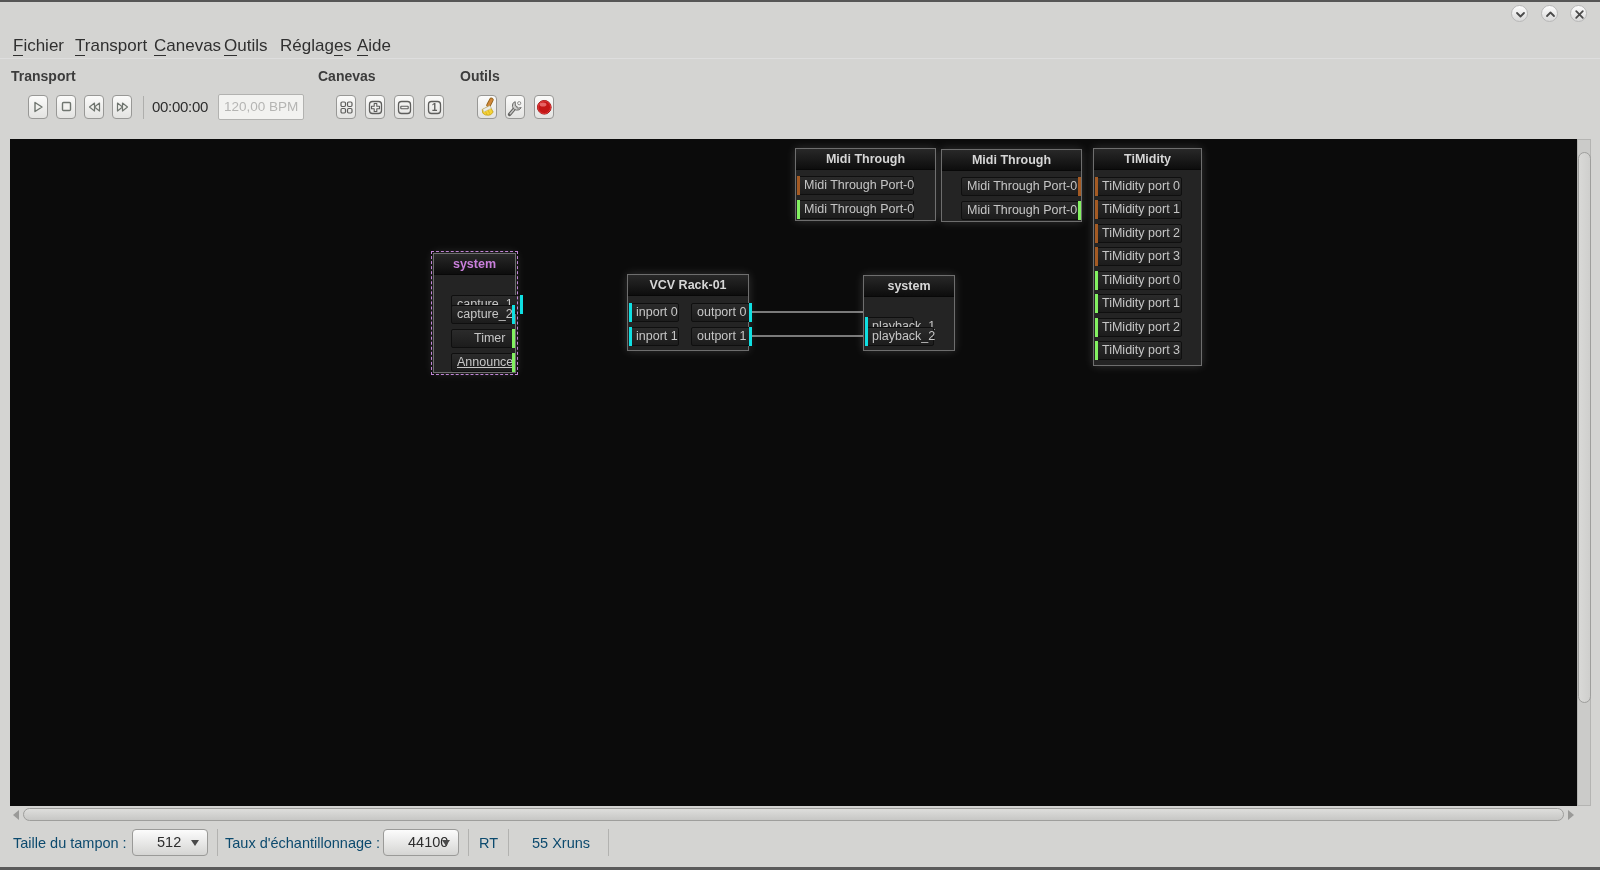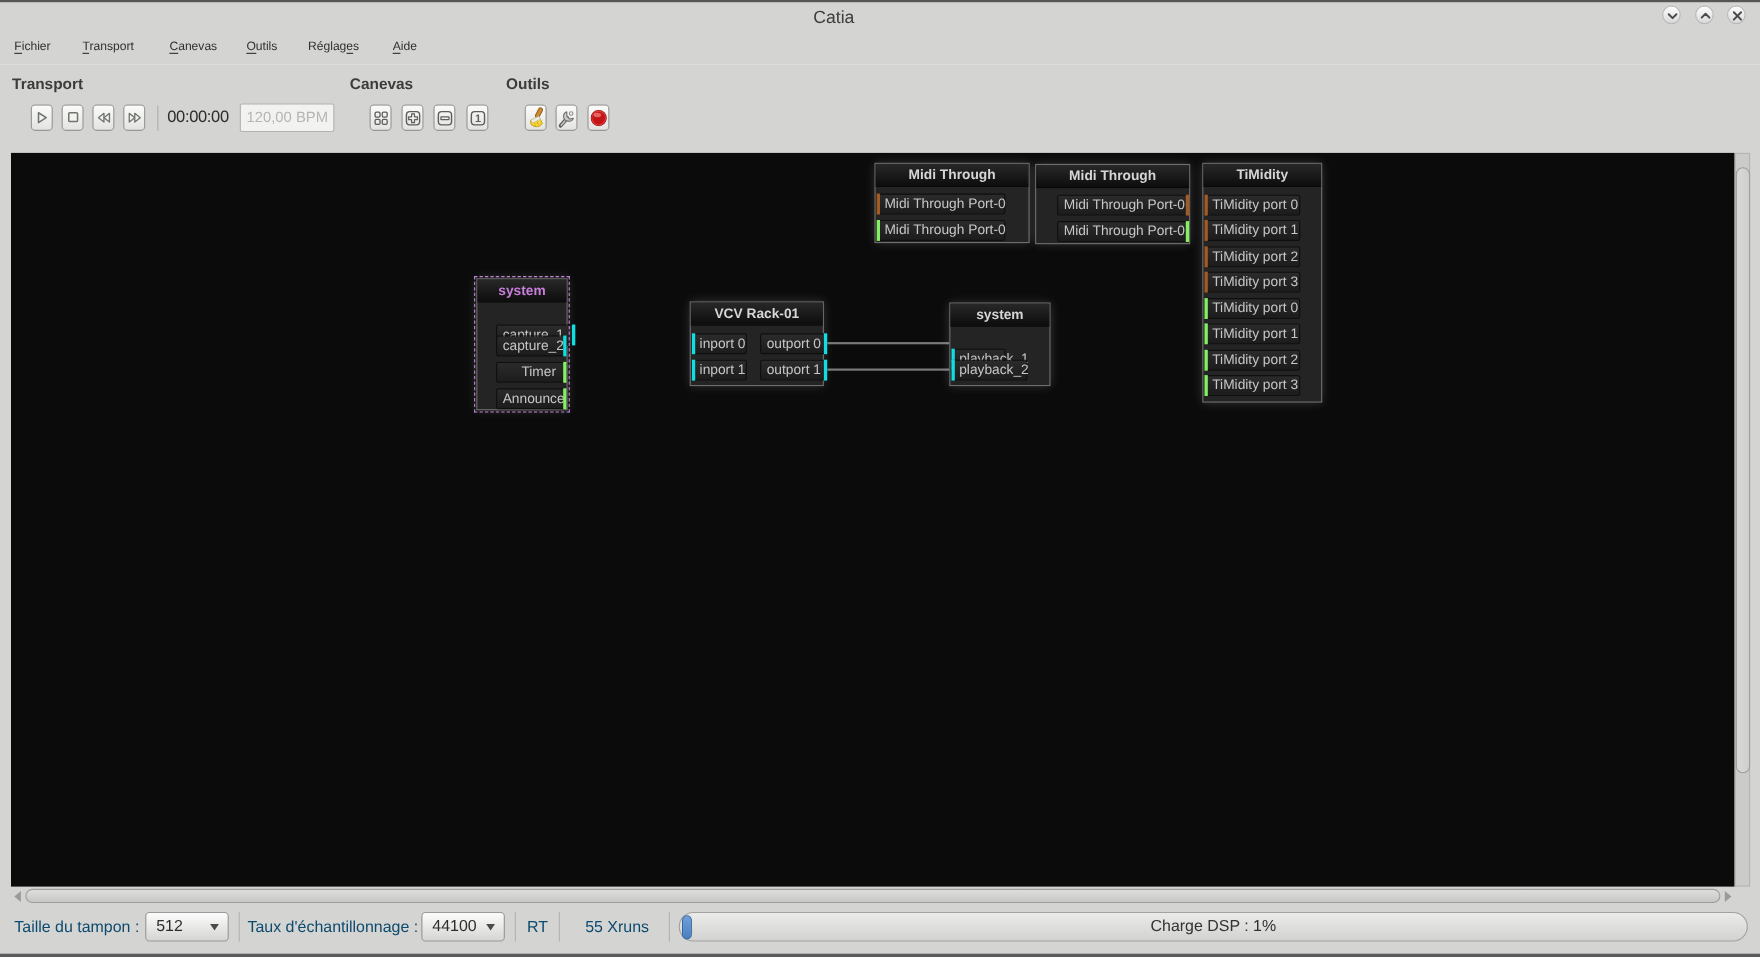--- a/index.html
+++ b/index.html
@@ -9,21 +9,21 @@
 
   
   #topline { position:absolute; left:0; top:0; width:1600px; height:2px; background:#565656; }
   #title { position:absolute; left:0; top:8px; width:1516px; text-align:center; font-size:16px; font-weight:normal; color:#3d3d3d; }
   .winbtn { position:absolute; top:5px; width:17px; height:17px; border-radius:50%;
             background:linear-gradient(#fdfdfd,#d9d9d9); border:1px solid #b8b8b8; }
   .winbtn svg { position:absolute; left:0; top:0; }
 
   
   #menubar { position:absolute; left:0; top:31px; width:1600px; height:28px; background:#d4d4d2; border-bottom:1px solid #dedede; }
-  .mitem { position:absolute; top:5px; font-size:11px; color:#303030; }
+  .mitem { position:absolute; top:5px; font-size:17px; color:#303030; }
   .mitem u { text-decoration:none; border-bottom:1px solid #303030; padding-bottom:0px; }
 
   
   .toollabel { position:absolute; font-size:14px; font-weight:bold; color:#3c3c3c; }
   .tbtn { position:absolute; top:95px; width:20px; height:24px; border-radius:4px;
           background:linear-gradient(#fbfbfa,#e3e3e1); border:1px solid #989896; }
   .tbtn svg { position:absolute; left:0; top:0; }
   #tsep { position:absolute; left:143px; top:96px; width:1px; height:23px; background:#aeaeac; }
   #timetxt { position:absolute; left:152px; top:98px; width:57px; font-size:15px; color:#2d2d2d; letter-spacing:-0.3px; }
   #bpmbox { position:absolute; left:218px; top:94px; width:86px; height:26px; background:#f2f2f0; border:1px solid #b2b2b0; border-radius:2px;
@@ -52,33 +52,32 @@
   #vtrack { position:absolute; left:1577px; top:139px; width:14px; height:667px; background:#cbcbc9; border:1px solid #b4b4b2; }
   #vhandle { position:absolute; left:1578px; top:152px; width:13px; height:551px; border-radius:6.5px;
              background:linear-gradient(90deg,#d9d9d7,#cfcfcd); border:1px solid #9e9e9c; }
   #hhandle { position:absolute; left:23px; top:808px; width:1541px; height:13px; border-radius:6.5px;
              background:linear-gradient(#dededc,#c7c7c5); border:1px solid #9e9e9c; }
 
   
   .stxt { position:absolute; top:835px; font-size:14.5px; color:#0c4a6e; }
   .ssep { position:absolute; top:829px; width:1px; height:27px; background:#b2b2b0; }
   .combo { position:absolute; top:829px; height:27px; border:1px solid #9a9a98; border-radius:4px;
-           background:linear-gradient(#fcfcfc,#d5d5d3); font-size:14.5px; color:#2d2d2d; line-height:25px; padding-left:9px; }
+           background:linear-gradient(#fcfcfc,#d5d5d3); font-size:14.5px; color:#2d2d2d; line-height:25px; padding-left:24px; }
   .combo .arr { position:absolute; top:10px; width:0; height:0; border-left:4.5px solid transparent; border-right:4.5px solid transparent; border-top:6px solid #4a4a4a; }
   #dspbar { position:absolute; left:617px; top:829px; width:972px; height:27px; border:1px solid #a2a2a0; border-radius:13.5px;
             background:linear-gradient(#ebebe9,#d2d2d0); text-align:center; font-size:14.5px; color:#333; line-height:25px; }
   #dspfill { position:absolute; left:1.5px; top:1.5px; width:9px; height:22px; border-radius:5px;
              background:linear-gradient(#6f9fd8,#4a7fc0); border:1px solid #3465a4; }
   #bottomline { position:absolute; left:0; top:867px; width:1600px; height:3px; background:#5a5a5a; }
 </style>
 </head>
 <body>
 <div id="app">
   <div id="topline"></div>
-  <div id="title">Catia</div>
   <div class="winbtn" style="left:1511px;">
     <svg width="17" height="17">
         <path d="M5 7 L8.5 10.5 L12 7" fill="none" stroke="#4a4a4a" stroke-width="1.8" stroke-linecap="round" stroke-linejoin="round"></path>
       </svg>
   </div>
   <div class="winbtn" style="left:1541px;">
     <svg width="17" height="17">
         <path d="M5 10 L8.5 6.5 L12 10" fill="none" stroke="#4a4a4a" stroke-width="1.8" stroke-linecap="round" stroke-linejoin="round"></path>
       </svg>
   </div>
@@ -180,21 +179,21 @@
 
   <div id="canvas">
     <div class="wire" style="left:742px; top:172px; width:112px;"></div>
     <div class="wire" style="left:742px; top:196px; width:112px;"></div>
 
     <div class="box" style="left:423px; top:114px; width:83px; height:120px;">
       <div class="hdr" style="color:#c97fdb;">system</div>
       <div class="port out" style="left:17px; top:41px; width:72px;">capture_1<span class="bar cyan"></span></div>
       <div class="port out" style="left:17px; top:51px; width:64px;">capture_2<span class="bar cyan"></span></div>
       <div class="port out" style="left:17px; top:75px; width:64px;padding-left:22px;">Timer<span class="bar green"></span></div>
-      <div class="port out" style="left:17px; top:99px; width:64px;">Announce<span class="bar green"></span></div>
+      <div class="port out" style="left:17px; top:99px; width:64px;text-decoration:underline;">Announce<span class="bar green"></span></div>
     </div>
     <div class="selrect" style="left:421px; top:112px; width:87px; height:124px;"></div>
 
     <div class="box" style="left:617px; top:135px; width:122px; height:77px;">
       <div class="hdr">VCV Rack-01</div>
       <div class="port in" style="left:1px; top:28px; width:50px;">inport 0<span class="bar cyan"></span></div>
       <div class="port in" style="left:1px; top:52px; width:50px;">inport 1<span class="bar cyan"></span></div>
       <div class="port out" style="left:63px; top:28px; width:61px;">outport 0<span class="bar cyan"></span></div>
       <div class="port out" style="left:63px; top:52px; width:61px;">outport 1<span class="bar cyan"></span></div>
     </div>
@@ -238,20 +237,19 @@
   <div class="stxt" style="left:13px;">Taille du tampon :</div>
   <div class="combo" style="left:132px; width:76px;">512<span class="arr" style="right:8px;"></span></div>
   <div class="ssep" style="left:217px;"></div>
   <div class="stxt" style="left:225px;">Taux d'échantillonnage :</div>
   <div class="combo" style="left:383px; width:76px;">44100<span class="arr" style="right:8px;"></span></div>
   <div class="ssep" style="left:468px;"></div>
   <div class="stxt" style="left:479px;">RT</div>
   <div class="ssep" style="left:508px;"></div>
   <div class="stxt" style="left:532px;">55 Xruns</div>
   <div class="ssep" style="left:608px;"></div>
-  <div id="dspbar">Charge DSP : 1%<div id="dspfill"></div></div>
 
   <div id="vtrack"></div>
   <div id="vhandle"></div>
   <div id="hhandle"></div>
 
   <div id="bottomline"></div>
 </div>
 
 </body></html>

